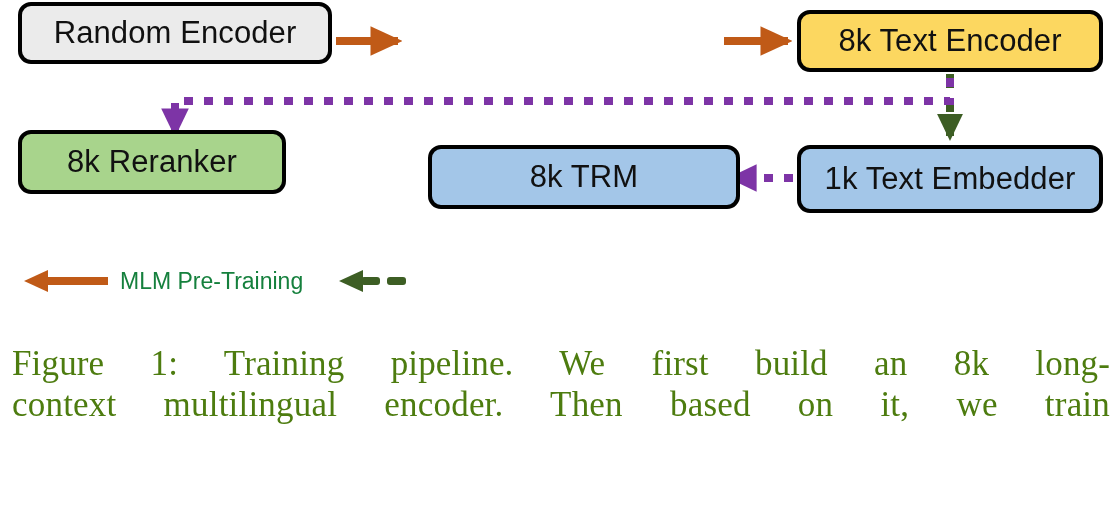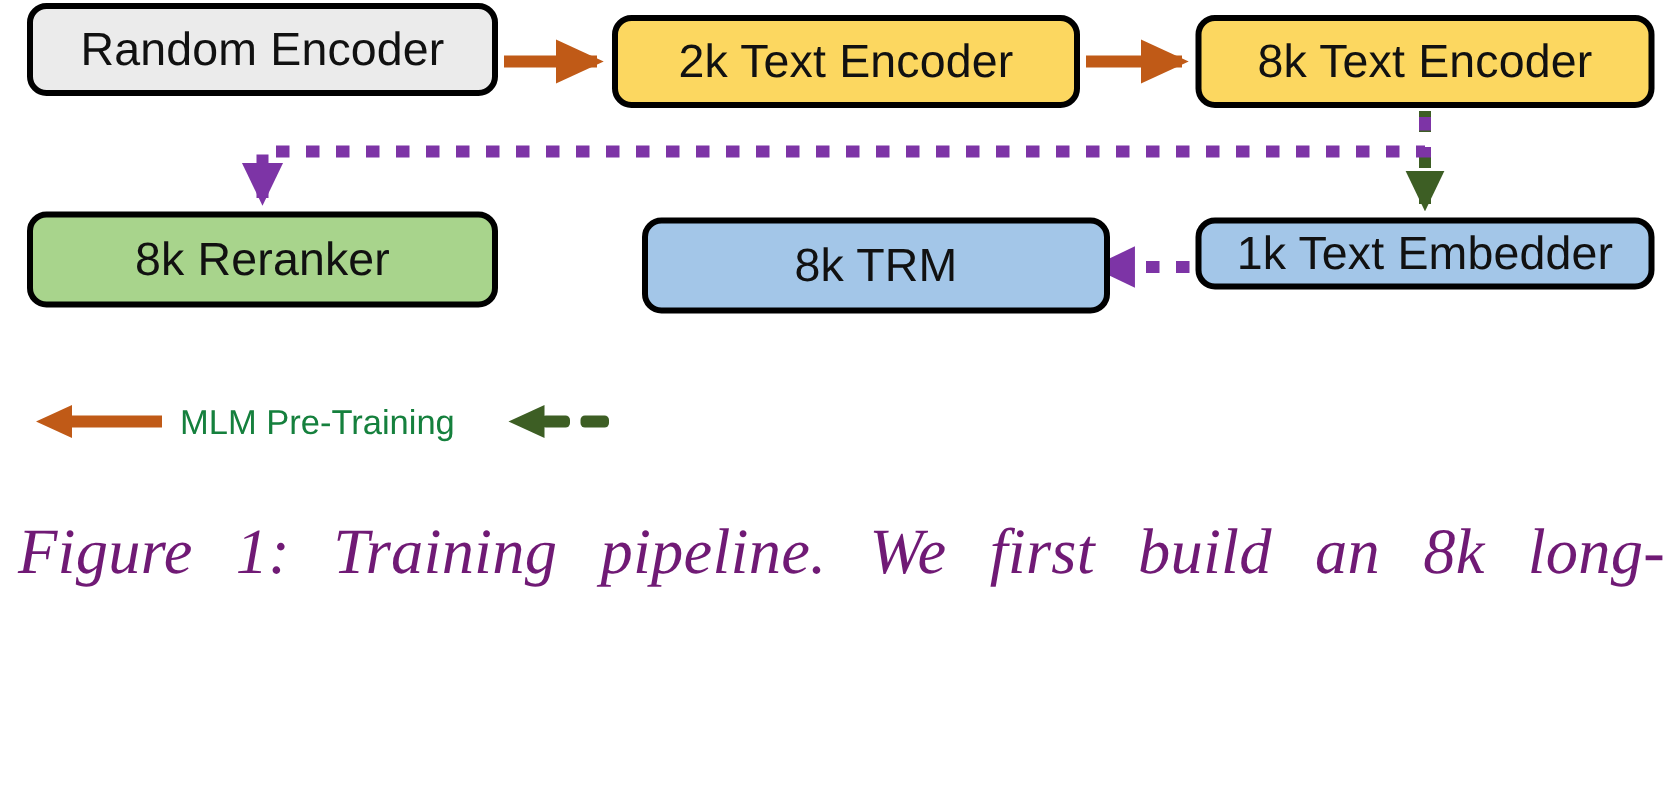--- a/index.html
+++ b/index.html
@@ -56,23 +56,23 @@
 
   .node-label {
     line-height: 1;
     transform: translateY(-1px);
   }
 
   
   #node-random-encoder  { left: 18px;  top: 2px;  width: 314px; height: 62px;  }
   #node-2k-text-encoder { left: 408px; top: 10px;  width: 312px; height: 62px;  }
   #node-8k-text-encoder { left: 797px; top: 10px;  width: 306px; height: 62px;  }
-  #node-8k-reranker     { left: 18px;  top: 141px; width: 314px; height: 64px;  }
+  #node-8k-reranker     { left: 18px;  top: 130px; width: 268px; height: 64px;  }
   #node-8k-trm          { left: 408px; top: 145px; width: 312px; height: 64px;  }
-  #node-1k-text-embedder{ left: 797px; top: 145px; width: 306px; height: 48px;  }
+  #node-1k-text-embedder{ left: 797px; top: 145px; width: 306px; height: 68px;  }
 
   
   #legend {
     position: absolute;
     left: 0;
     top: 258px;
     width: 1120px;
     height: 52px;
   }
   .legend-entry {
@@ -97,27 +97,26 @@
   #legend-contrastive-pre { left: 337px; }
   #legend-contrastive-fine{ left: 742px; }
 
   
   #caption {
     position: absolute;
     left: 12px;
     top: 344px;
     width: 1098px;
     font-family: "Liberation Serif", serif;
-    font-size: 43px;
+    font-size: 35px;
     line-height: 1.165;
-    color: #701a75;
+    color: #4d7c0f;
     text-align: justify;
     text-align-last: justify;
     word-spacing: 0.5px;
-    font-style: italic;
   }
   #caption .cap-line { display: block; white-space: nowrap; }
   #caption .cap-line-1 { letter-spacing: 0.15px; }
   #caption .cap-line-2 { letter-spacing: 0.2px; }
   #caption .cap-line-3 { letter-spacing: 0.05px; }
 </style>
 </head>
 <body>
 
 <div id="figure-root">
@@ -145,23 +144,20 @@
 
       <path d="M 950 78 L 950 101 L 175 101 L 175 132" fill="none" stroke="#7d34a6" stroke-width="8" stroke-linecap="butt" stroke-dasharray="9 11" marker-end="url(#arrow-purple)"></path>
 
       <line x1="793" y1="178" x2="733" y2="178" stroke="#7d34a6" stroke-width="8" stroke-linecap="butt" stroke-dasharray="9 11" marker-end="url(#arrow-purple)"></line>
     </svg>
 
     <div class="node" id="node-random-encoder" style="background:#ebebeb;">
       <span class="node-label">Random Encoder</span>
     </div>
 
-    <div class="node" id="node-2k-text-encoder" style="background:#fcd760;">
-      <span class="node-label">2k Text Encoder</span>
-    </div>
 
     <div class="node" id="node-8k-text-encoder" style="background:#fcd760;text-align:center;">
       <span class="node-label">8k Text Encoder</span>
     </div>
 
     <div class="node" id="node-8k-reranker" style="background:#a8d48c;">
       <span class="node-label">8k Reranker</span>
     </div>
 
     <div class="node" id="node-8k-trm" style="background:#a3c6e8;margin-left:20px;">
@@ -188,15 +184,16 @@
         <path d="M 2 13 L 26 2 L 26 24 z" fill="#3d5e24"></path>
         <rect x="24" y="9" width="19" height="8" rx="3" fill="#3d5e24"></rect>
         <rect x="50" y="9" width="19" height="8" rx="3" fill="#3d5e24"></rect>
       </svg>
     </div>
 
   </div>
 
   <div id="caption">
     <span class="cap-line cap-line-1">Figure 1: Training pipeline. We first build an 8k long-</span>
+    <span class="cap-line cap-line-2">context multilingual encoder. Then based on it, we train</span>
   </div>
 
 </div>
 
 </body></html>

